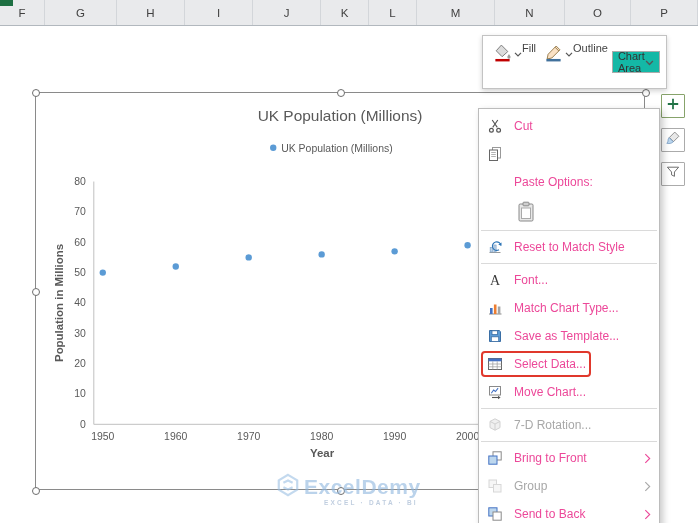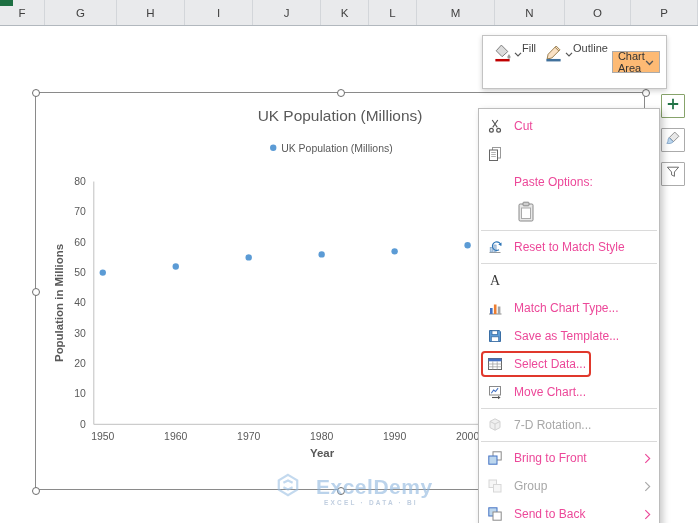--- a/index.html
+++ b/index.html
@@ -6,28 +6,28 @@
 html,body{width:698px;height:523px}
 body{position:relative;overflow:hidden;background:#fff;font-family:"Liberation Sans",sans-serif}
 .col-headers{position:absolute;top:0;left:0;width:698px;height:26px;display:flex;background:#E9EAEC;border-bottom:1px solid #B2B8BE;z-index:2}
 .col-h{display:flex;align-items:center;justify-content:center;font-size:11.5px;color:#3f3f3f;border-right:1px solid #D3D6DA;height:100%}
 .col-h:first-child{justify-content:flex-start;padding-left:6px}
 .corner-accent{position:absolute;left:0;top:0;width:13px;height:6px;background:#1D6F42}
 .chart-box{position:absolute;left:35px;top:92px;width:610px;height:398px;background:#fff;border:1px solid #8a8a8a;z-index:1}
 .chart-box svg{width:100%;height:100%;display:block}
 .handle{position:absolute;width:8px;height:8px;border-radius:50%;background:#fff;border:1px solid #6e6e6e;z-index:2}
 .watermark{position:absolute;left:276px;top:473px;z-index:6;opacity:.6;display:flex;flex-direction:column}
-.wm-row{display:flex;align-items:center;gap:16px}
+.wm-row{display:flex;align-items:center;gap:4px}
 .wm-text{font-size:21px;font-weight:bold;color:#8FB7DF;letter-spacing:.5px}
 .wm-tagline{font-size:6.5px;letter-spacing:2.2px;color:#97AECB;margin:-2px 0 0 48px;font-weight:bold}
 .mini-toolbar{position:absolute;left:482px;top:35px;width:185px;height:54px;background:#fff;border:1px solid #C3C3C3;box-shadow:0 2px 5px rgba(0,0,0,.18);z-index:8;display:flex;align-items:stretch;padding:5px 6px}
 .tb-btn{display:flex;flex-direction:row;align-items:flex-start;justify-content:space-between;padding:1px 4px;border-radius:2px;cursor:default}
 .tb-icon-row{display:flex;align-items:flex-start;gap:2px;padding-top:1px}
 .tb-label{font-size:11px;color:#444}
-.tb-select{margin-left:auto;align-self:center;width:95px;height:22px;border:1px solid #ABABAB;display:flex;align-items:center;justify-content:space-between;padding:0 5px;font-size:11px;color:#333;background:#fdba74}
+.tb-select{margin-left:auto;align-self:center;width:95px;height:22px;border:1px solid #ABABAB;display:flex;align-items:center;justify-content:space-between;padding:0 5px;font-size:11px;color:#333;background:#14b8a6}
 .context-menu{position:absolute;left:478px;top:108px;width:182px;background:#fff;border:1px solid #BCBCBC;box-shadow:3px 3px 7px rgba(0,0,0,.22);z-index:9;padding:3px 0}
 .menu-item{display:flex;align-items:center;height:28px;padding:0 8px 0 7px;font-size:12px;color:#ec4899;position:relative;cursor:default}
 .menu-item.disabled{color:#A8A8A8}
 .menu-item.disabled .mi-icon{filter:grayscale(1);opacity:.55}
 .mi-icon{width:18px;height:16px;margin-right:10px;flex:none;display:flex;align-items:center;justify-content:center}
 .mi-icon svg{width:16px;height:16px}
 .menu-item.icon-only{height:32px}
 .menu-item.icon-only .mi-icon{margin-left:28px;width:24px;height:24px}
 .menu-item.icon-only .mi-icon svg{width:22px;height:22px}
 .mi-label{flex:1;white-space:nowrap}
@@ -190,20 +190,21 @@
       </span>
       <span class="mi-label">Reset to Match Style</span>
     </div>
     <div class="menu-sep"></div>
     <div class="menu-item">
       <span class="mi-icon">
         <svg viewBox="0 0 16 16">
           <text x="8" y="13" text-anchor="middle" font-size="14" font-family="Liberation Serif,serif" fill="#3b3b3b">A</text>
         </svg>
       </span>
+      <span class="mi-label">Font...</span>
     </div>
     <div class="menu-item">
       <span class="mi-icon">
         <svg viewBox="0 0 16 16">
           <path d="M2 14h12.5" stroke="#8a8a8a"></path>
           <rect x="3" y="8" width="2.6" height="6" fill="#4472C4"></rect>
           <rect x="6.9" y="4.5" width="2.6" height="9.5" fill="#ED7D31"></rect>
           <rect x="10.8" y="6.5" width="2.6" height="7.5" fill="#A5A5A5"></rect>
         </svg>
       </span>

